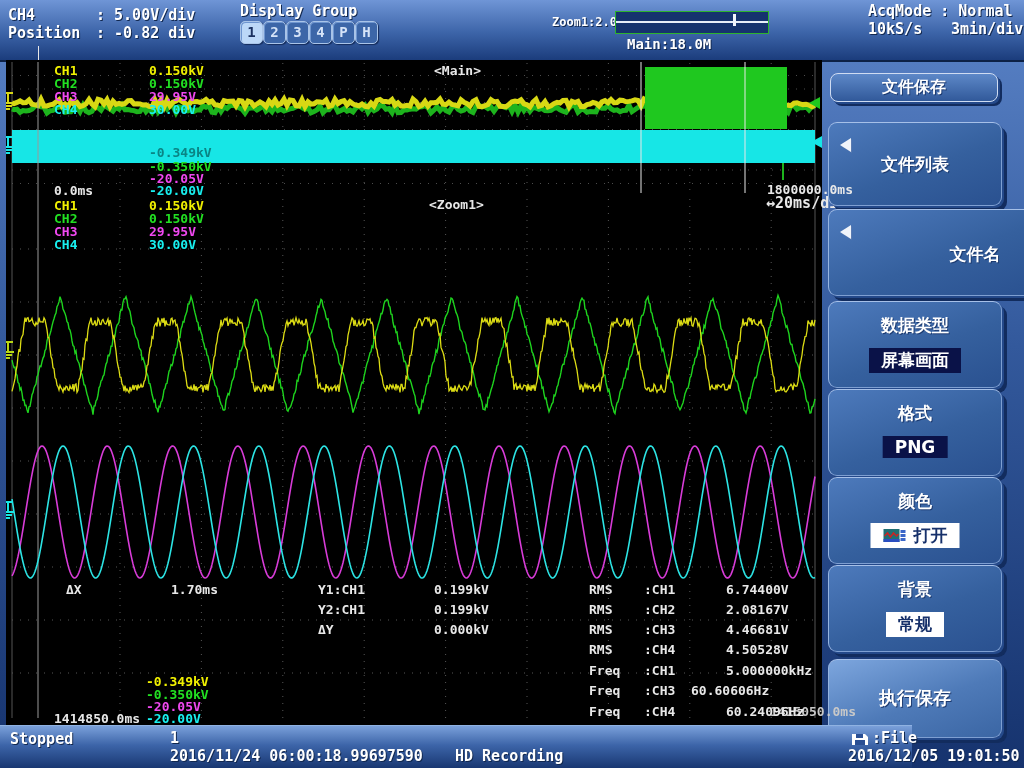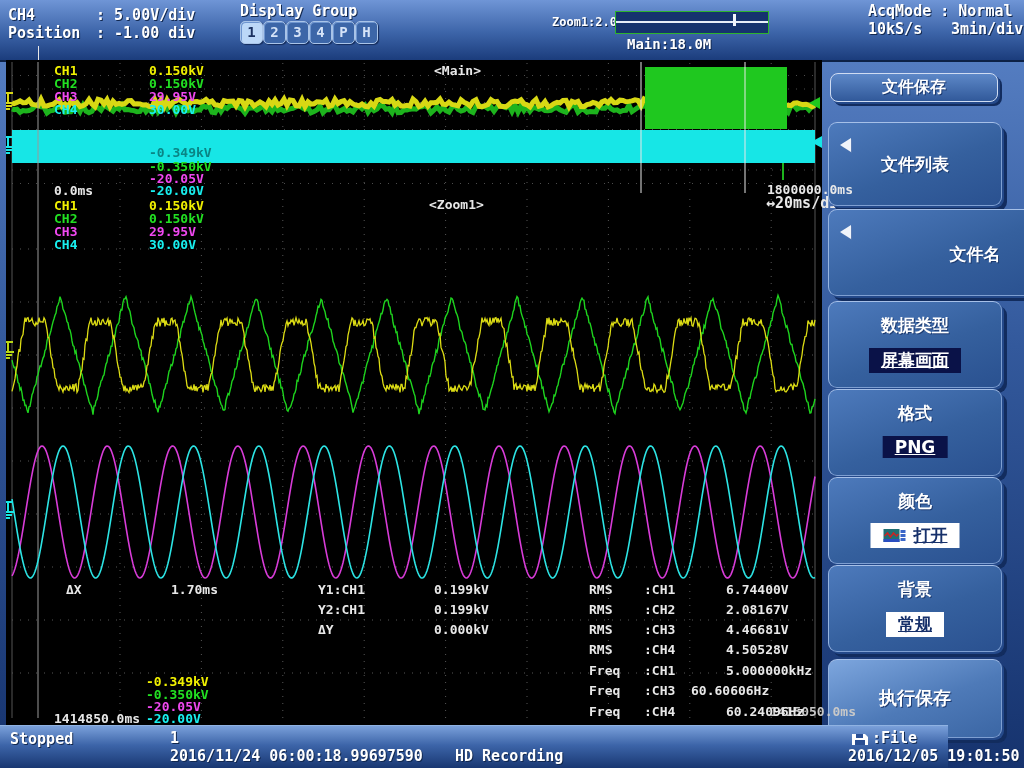--- a/index.html
+++ b/index.html
@@ -37,37 +37,37 @@
   .menu-btn .lbl{position:absolute;width:100%;text-align:center;
     font:bold 17px "DejaVu Sans",sans-serif;color:#fff;text-shadow:1px 1px 0 #1c3a70;}
   #menu-title{position:absolute;left:830px;top:73px;width:166px;height:27px;border-radius:8px;
     background:linear-gradient(180deg,#5d88c8,#31599a);border:1px solid #cfdcf2;
     box-shadow:2px 2px 0 #24498a,4px 4px 0 #122c5e;
     font:bold 16px "DejaVu Sans",sans-serif;color:#fff;text-align:center;line-height:26px;text-shadow:1px 1px 0 #1c3a70;}
   .tri{position:absolute;left:11px;top:15px;width:0;height:0;
     border-top:7px solid transparent;border-bottom:7px solid transparent;border-right:11px solid #f0f4fa;
     filter:drop-shadow(1px 1px 0 #5a7ab0);}
   .vbox{position:absolute;left:50%;transform:translateX(-50%);white-space:nowrap;
-    font:bold 17px "DejaVu Sans",sans-serif;padding:1px 12px;text-decoration:underline;}
+    font:bold 17px "DejaVu Sans",sans-serif;padding:1px 12px;}
   .vbox-dark{background:#0a1248;color:#fff;}
   .vbox-light{background:#fff;color:#16306a;display:flex;align-items:center;gap:7px;}
   
   #statusbar{position:absolute;left:0;top:725px;width:912px;height:43px;
     background:linear-gradient(180deg,#7aa0da 0%,#3c64a8 45%,#17356f 100%);
-    border-top:1px solid #8fb2e2;padding-left:36px;}
+    border-top:1px solid #8fb2e2;}
   .st-t{position:absolute;white-space:pre;font:bold 15px "DejaVu Sans Mono",monospace;color:#fff;text-shadow:1px 1px 0 #12284f;}
 </style>
 </head>
 <body>
 
 <div id="screen">
 
   <div id="header">
     <div class="hdr-t" style="left:8px;top:6px;"><span style="display:inline-block;width:88px;">CH4</span><span>: 5.00V/div</span></div>
-    <div class="hdr-t" style="left:8px;top:24px;"><span style="display:inline-block;width:88px;">Position</span><span>: -1.00 div</span></div>
+    <div class="hdr-t" style="left:8px;top:24px;"><span style="display:inline-block;width:88px;">Position</span><span>: -0.82 div</span></div>
     <div id="cursor-tail"></div>
 
     <div class="hdr-t" style="left:240px;top:2px;">Display Group</div>
     <div class="dg-btn active" style="left:240px;">1</div>
     <div class="dg-btn" style="left:263px;">2</div>
     <div class="dg-btn" style="left:286px;">3</div>
     <div class="dg-btn" style="left:309px;">4</div>
     <div class="dg-btn" style="left:332px;">P</div>
     <div class="dg-btn" style="left:355px;">H</div>
 

